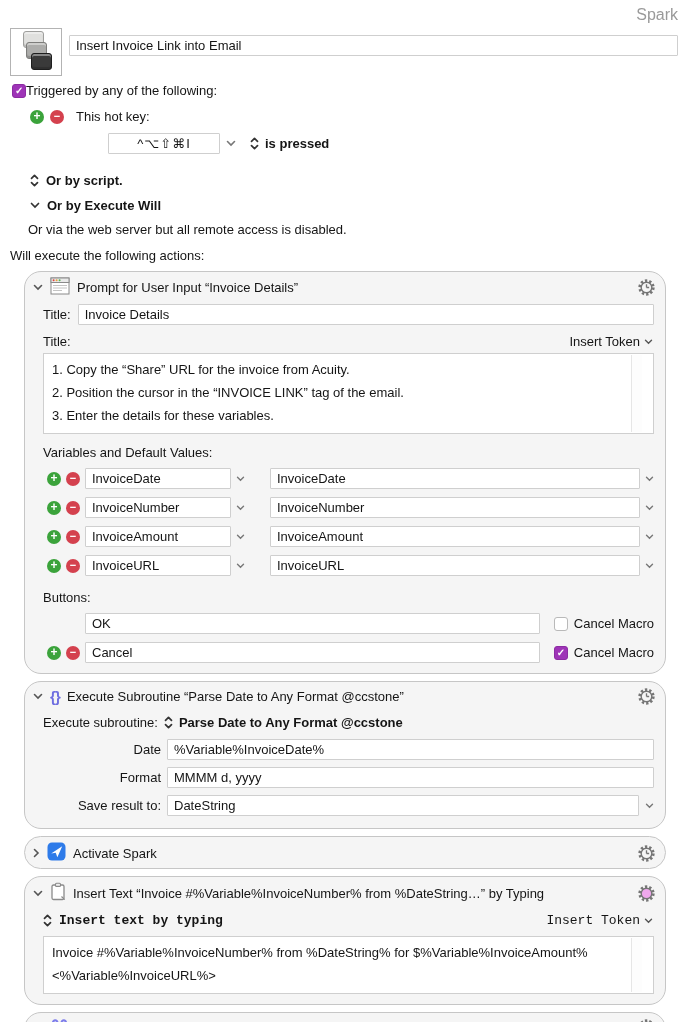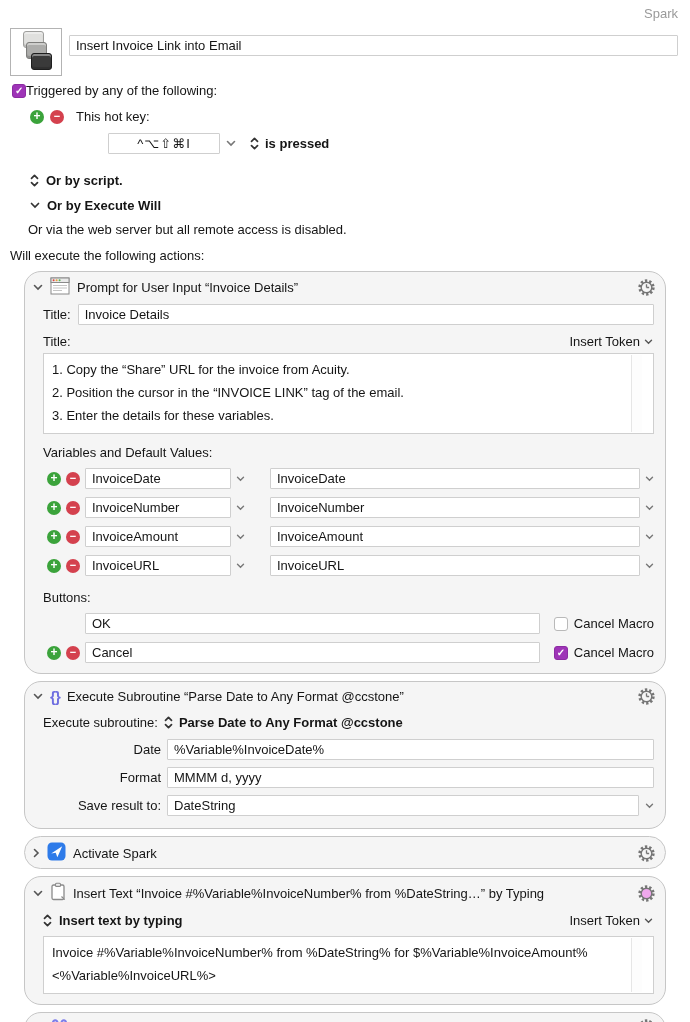--- a/index.html
+++ b/index.html
@@ -18,21 +18,21 @@
   .plus::after{content:"+";}
   .minus{background:#D4414E;}
   .minus::after{content:"−";font-size:11px;}
   .checkbox{display:inline-block;width:14px;height:14px;border-radius:3px;border:1px solid #b9b9b9;
             background:#fff;box-sizing:border-box;position:relative;flex:0 0 14px;cursor:pointer;}
   .checkbox.checked{background:#9E34B7;border-color:#8c2ba3;}
   .checkbox.checked::after{content:"✓";position:absolute;left:2px;top:0px;color:#fff;font-size:10px;font-weight:bold;}
   .chev{display:inline-flex;align-items:center;cursor:pointer;}
 
   
-  .context-app{position:absolute;top:6px;right:12px;font-size:13px;color:#9a9a9a;}
+  .context-app{position:absolute;top:6px;right:12px;font-size:16px;color:#9a9a9a;}
   .macro-head{display:flex;gap:7px;margin:28px 12px 0 10px;align-items:flex-start;}
   .macro-icon-box{width:50px;height:46px;border:1px solid #b3b3b3;background:#fff;position:relative;flex:0 0 50px;}
   .key{position:absolute;width:19px;height:15px;border-radius:3px;
        box-shadow:inset 0 2px 0 rgba(255,255,255,.4), inset 0 -2px 1px rgba(0,0,0,.18);}
   .k1{left:12px;top:2px;background:#e0e0de;border:1px solid #9f9f9d;}
   .k2{left:15px;top:13px;background:#adadab;border:1px solid #7d7d7b;}
   .k3{left:20px;top:24px;background:#3a3a3a;border:1px solid #1e1e1e;}
   .macro-name{flex:1;margin-top:7px;}
 
   .trigger-check{display:flex;align-items:center;margin:7px 0 0 12px;}
@@ -62,21 +62,21 @@
   .var-name{width:146px;flex:0 0 146px;}
   .var-default{flex:1;margin-left:20px;}
   .btn-row{display:flex;align-items:center;gap:5px;margin:8px 11px 0 22px;}
   .spacer{width:33px;flex:0 0 33px;}
   .cm-group{display:flex;align-items:center;gap:6px;margin-left:9px;flex:0 0 auto;}
 
   .sub-row{display:flex;align-items:center;gap:6px;margin:3px 11px 0 18px;height:19px;}
   .sub-field-row{display:flex;align-items:center;gap:6px;margin:7px 11px 0 18px;}
   .sub-label{width:118px;flex:0 0 118px;text-align:right;}
 
-  .mode-row{display:flex;align-items:center;justify-content:space-between;margin:3px 12px 0 18px;height:19px;}
+  .mode-row{display:flex;align-items:center;justify-content:space-between;margin:3px 12px 0 18px;height:19px;font-family:Liberation Mono, monospace;}
   .mode-left{display:flex;align-items:center;gap:7px;font-weight:bold;}
   .token-group{display:flex;align-items:center;gap:4px;cursor:pointer;}
 
   .sim-row{display:flex;align-items:center;gap:7px;margin:3px 11px 9px 18px;}
   .sim-field{width:110px;flex:0 0 110px;}
 
   .brace-icon{color:#6f6fe0;font-weight:bold;font-size:15px;letter-spacing:-1px;}
   .cmd-icon{color:#7D7DEB;font-size:19px;line-height:18px;font-weight:bold;}
 </style>
 </head>

